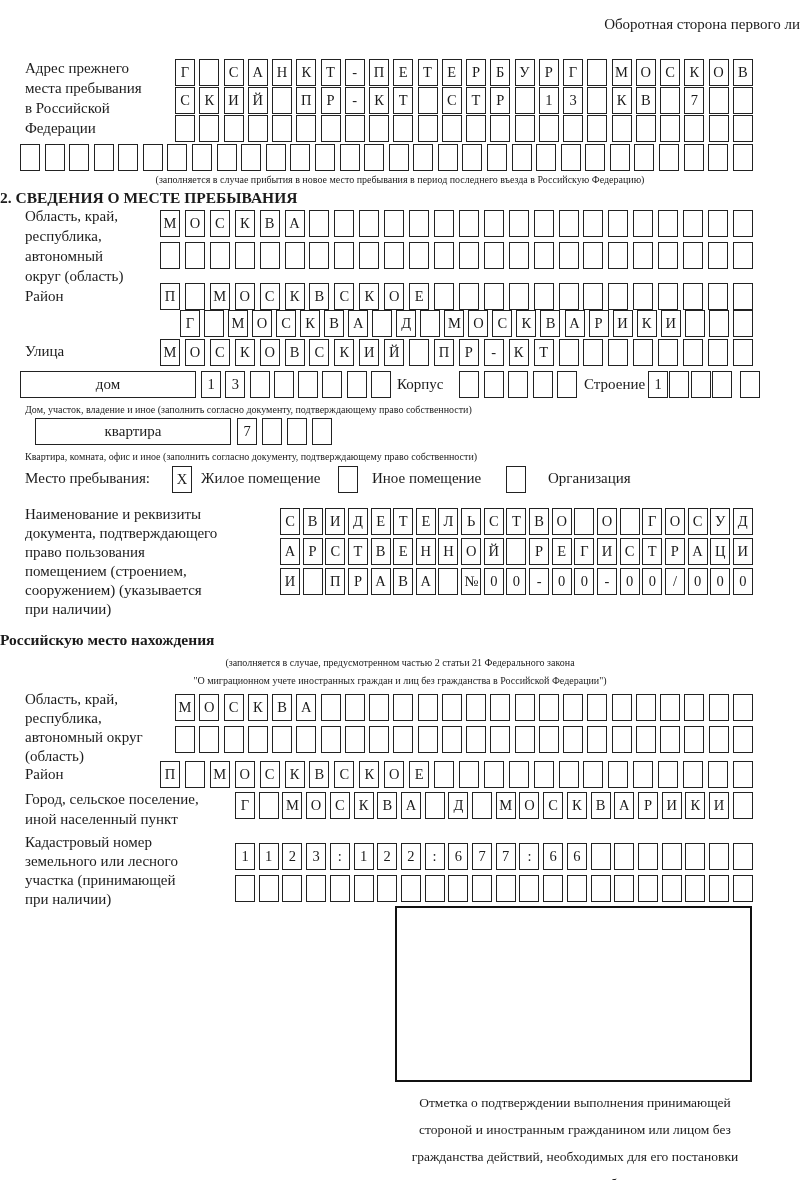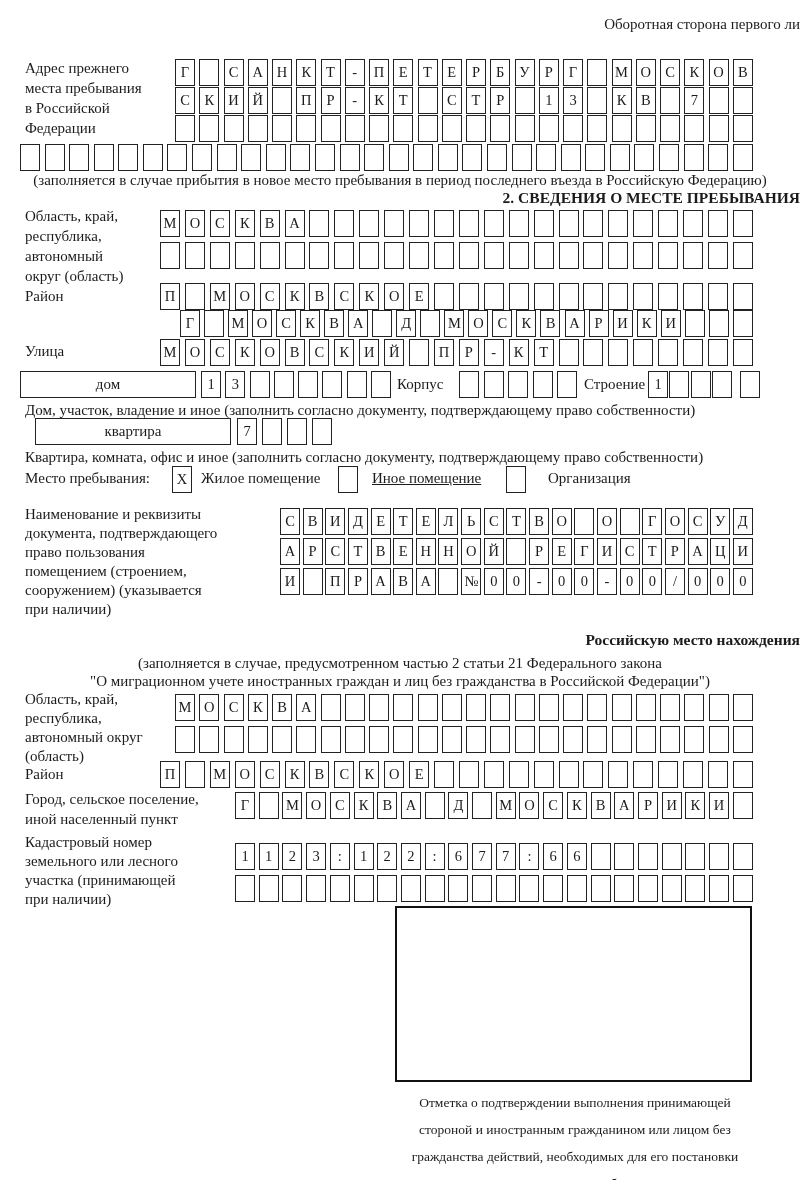--- a/index.html
+++ b/index.html
@@ -1,23 +1,23 @@
 <!DOCTYPE html>
 <html><head>
 <meta charset="utf-8">
 <style>
   html,body{margin:0;padding:0;}
   body{width:800px;height:1180px;background:#ffffff;position:relative;
        font-family:"Liberation Serif","DejaVu Serif",serif;color:#1b1b1b;}
   .page{position:absolute;inset:0;width:800px;height:1180px;padding-left:43px;}
   .lbl{position:absolute;font-size:15px;line-height:20px;white-space:pre-line;}
   .lh19{line-height:19px;}
-  .note{position:absolute;font-size:15px;line-height:18px;white-space:pre-line;}
+  .note{position:absolute;font-size:10px;line-height:18px;white-space:pre-line;}
   .center{text-align:center;}
-  .title{position:absolute;left:0;width:800px;text-align:right;font-weight:bold;font-size:15.5px;}
+  .title{position:absolute;left:0;width:800px;text-align:left;font-weight:bold;font-size:15.5px;}
   .boxrow{position:absolute;display:flex;justify-content:space-between;}
   .cbox{width:20px;height:27px;border:1.6px solid #222;box-sizing:border-box;
         display:inline-flex;align-items:center;justify-content:center;
         font-size:14.5px;background:#fff;flex:0 0 auto;}
   .widebox{position:absolute;border:1.6px solid #222;box-sizing:border-box;
         display:flex;align-items:center;justify-content:center;font-size:15px;background:#fff;}
   .stampbox{position:absolute;border:2px solid #111;box-sizing:border-box;background:#fff;}
 </style>
 </head>
 <body>
@@ -325,21 +325,21 @@
   <div class="note" style="left:25px;top:448px;">Квартира, комната, офис и иное (заполнить согласно документу, подтверждающему право собственности)</div>
 
   <div class="lbl" style="left:25px;top:468px;">Место пребывания:</div>
   <div class="boxrow" style="left:172px;top:466px;width:20px;">
       <span class="cbox">X</span>
     </div>
   <div class="lbl" style="left:201px;top:468px;">Жилое помещение</div>
   <div class="boxrow" style="left:338px;top:466px;width:20px;">
       <span class="cbox"></span>
     </div>
-  <div class="lbl" style="left:372px;top:468px;text-decoration:underline;">Иное помещение</div>
+  <div class="lbl" style="left:372px;top:468px;">Иное помещение</div>
   <div class="boxrow" style="left:506px;top:466px;width:20px;">
       <span class="cbox"></span>
     </div>
   <div class="lbl" style="left:548px;top:468px;">Организация</div>
 
   <div class="lbl lh19" style="left:25px;top:505px;">Наименование и реквизиты
 документа, подтверждающего
 право пользования
 помещением (строением,
 сооружением) (указывается

